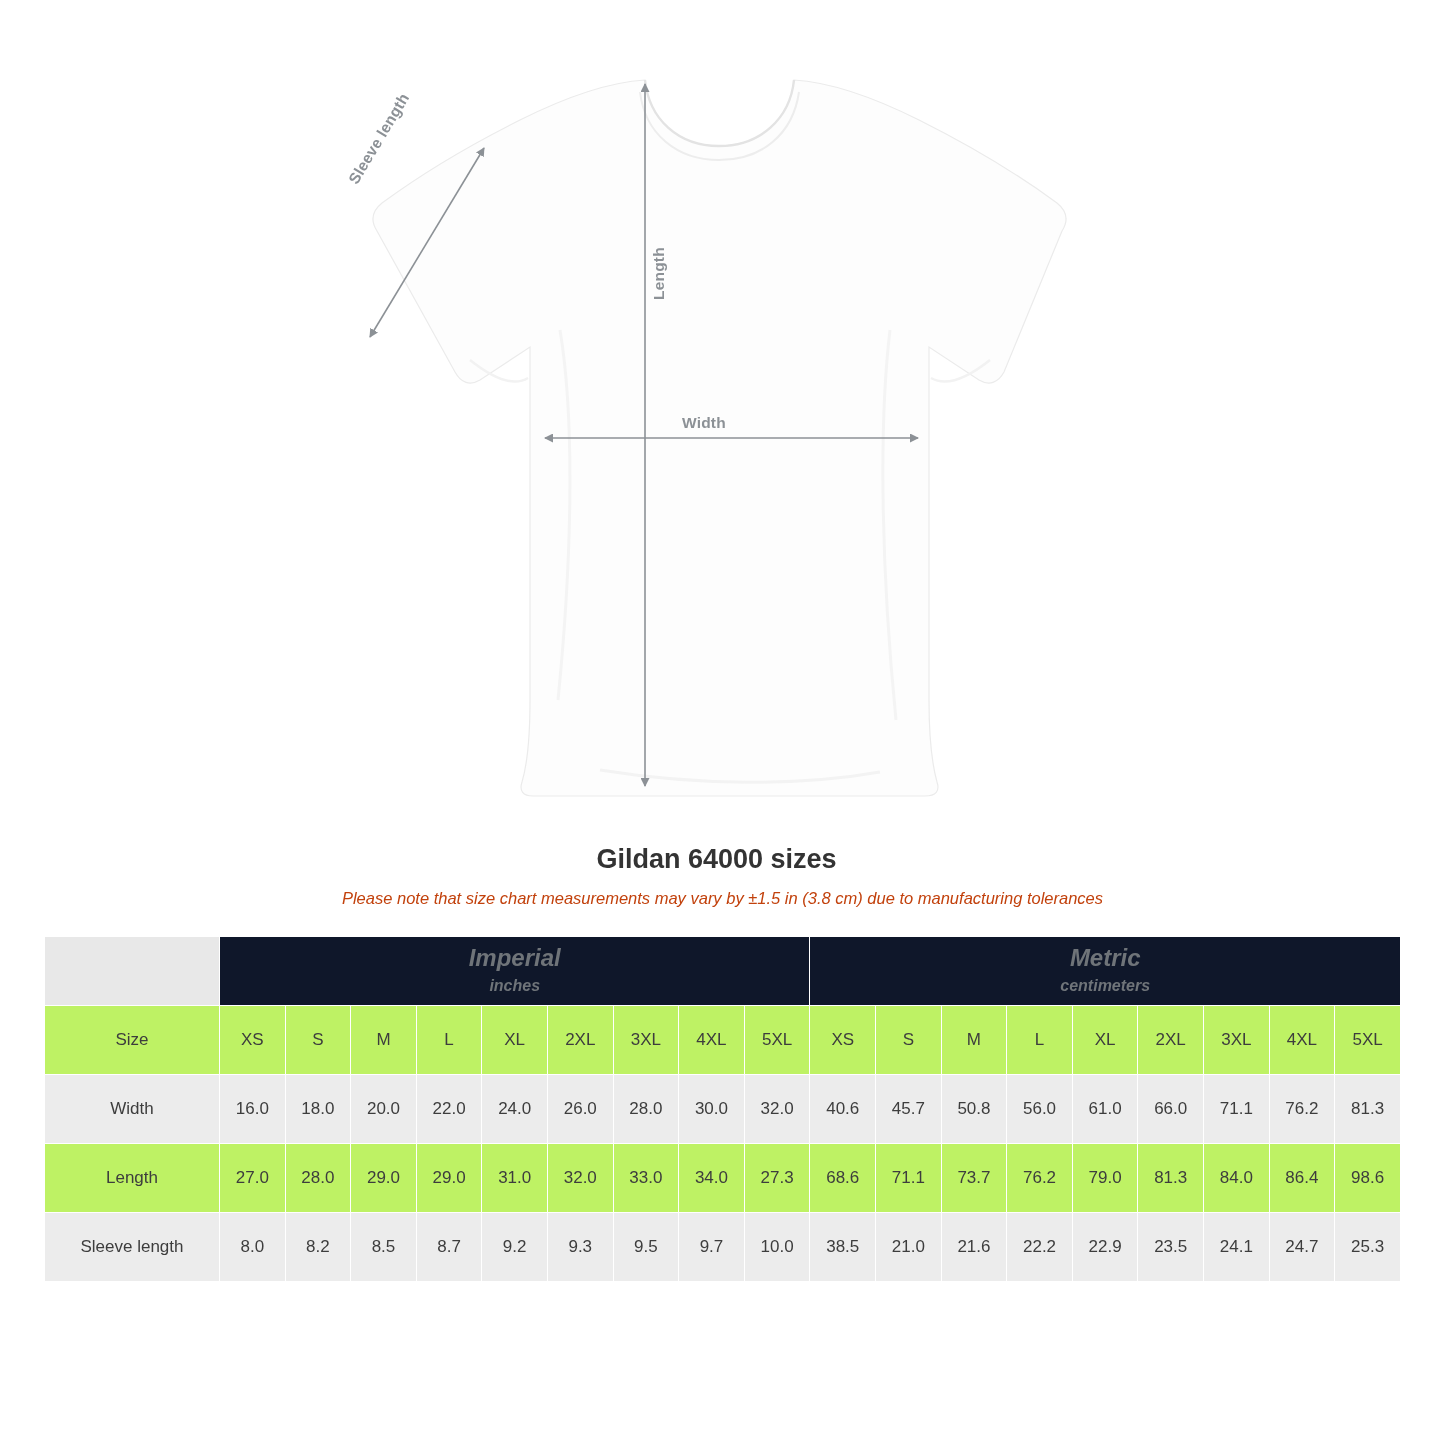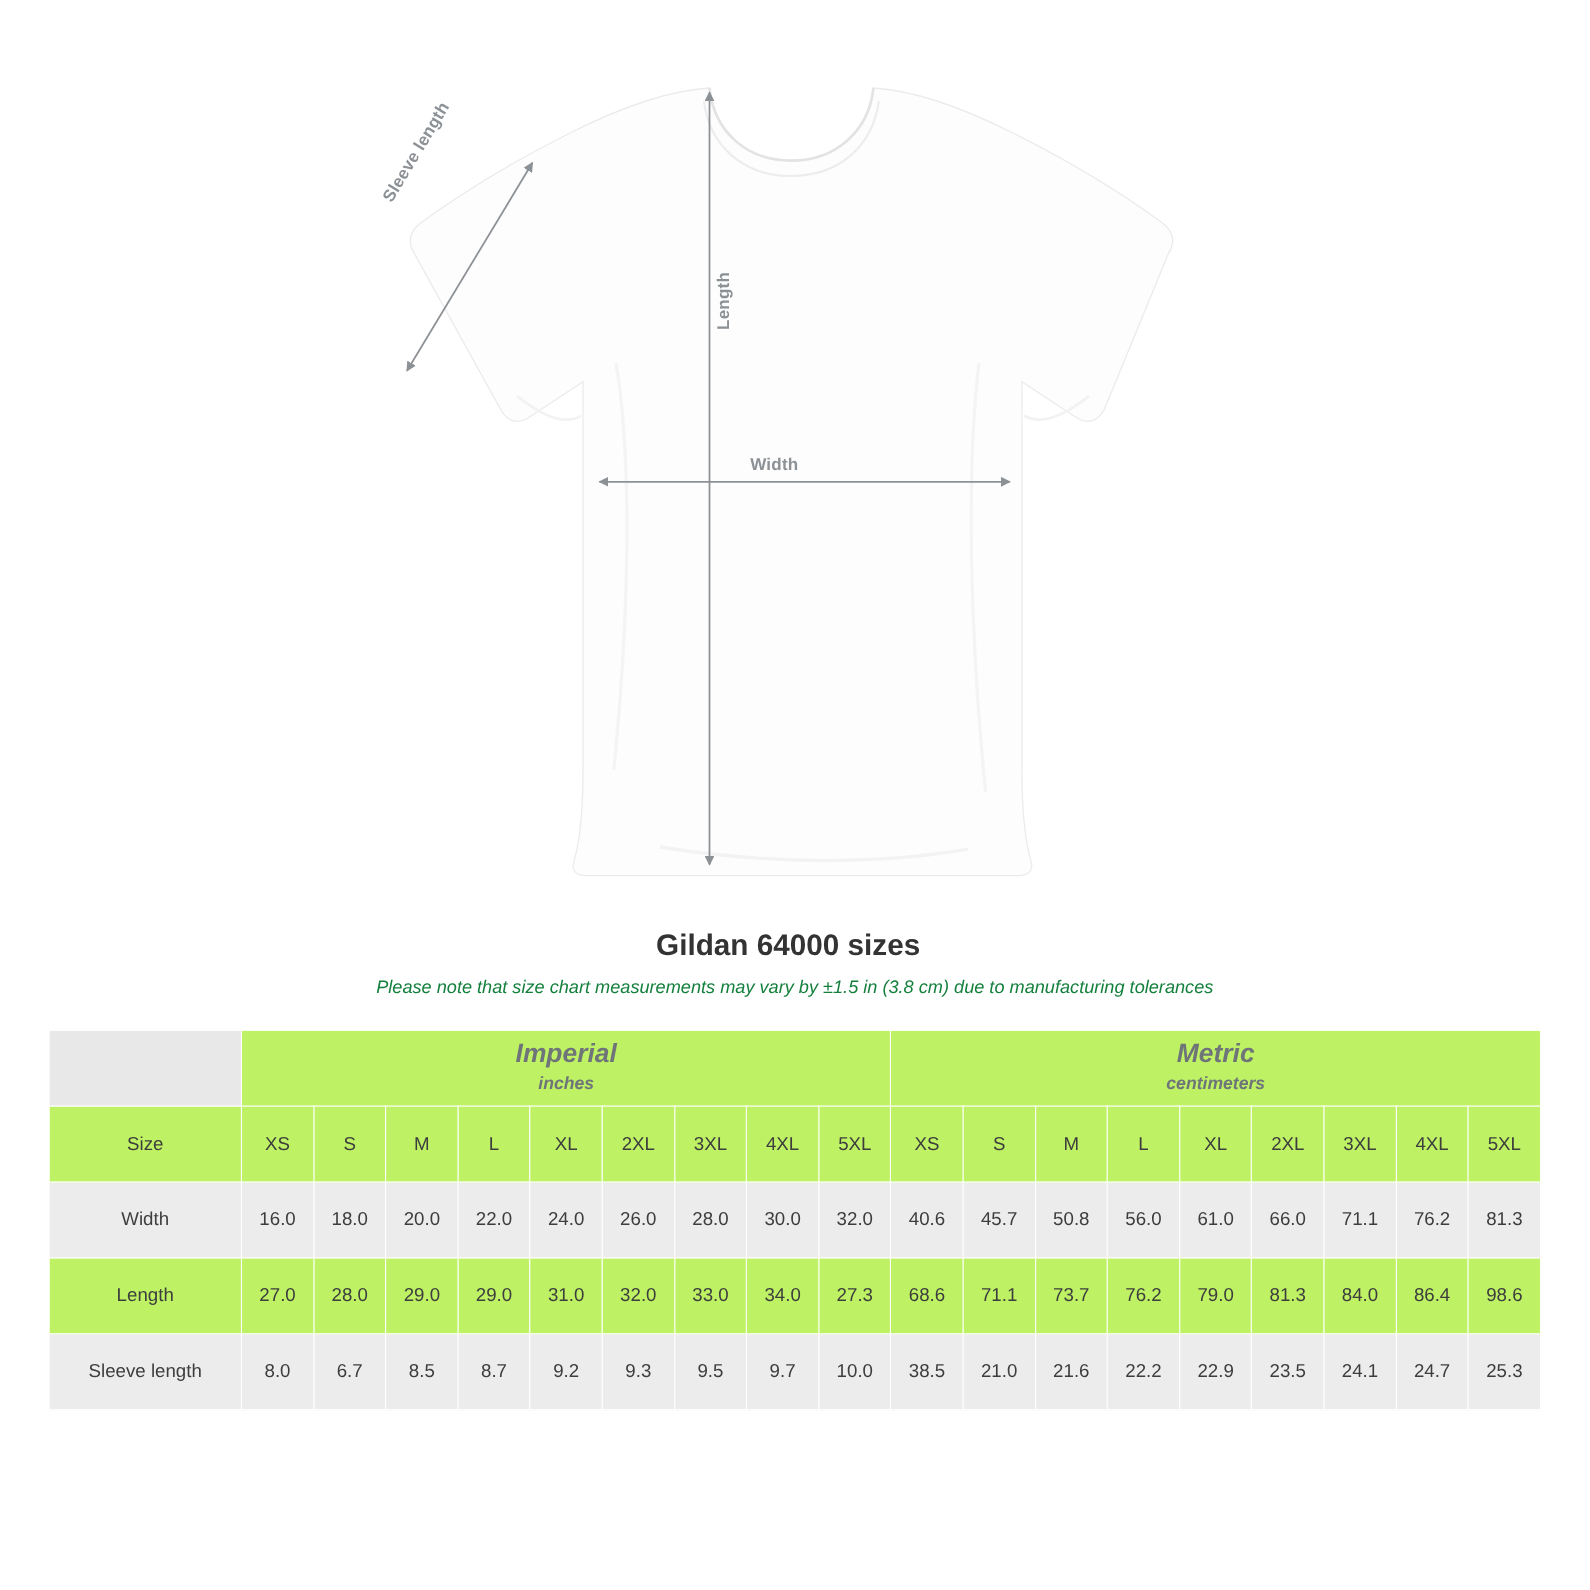--- a/index.html
+++ b/index.html
@@ -63,21 +63,21 @@
   }
   .chart-title {
     font-size: 27px;
     font-weight: bold;
     color: #333333;
     margin: 0 12px 14px 0;
   }
   .chart-note {
     font-size: 16.5px;
     font-style: italic;
-    color: #15803d;
+    color: #c2410c;
     margin: 0;
   }
 
   
   .table-wrap {
     margin: 28px 44px 0 44px;
   }
   table.size-table {
     border-collapse: collapse;
     width: 1357px;
@@ -87,21 +87,21 @@
   table.size-table th {
     border: 1px solid #ffffff;
     text-align: center;
     font-size: 17px;
     color: #3d3d3d;
     font-weight: normal;
     height: 68px;
     padding: 0;
   }
   .unitrow td {
-    background: #bef264;
+    background: #0f172a;
     height: 112px;
   }
   .unit-sys {
     font-size: 24px;
     font-style: italic;
     font-weight: bold;
     color: #6f7479;
     line-height: 1.25;
   }
   .unit-sub {
@@ -299,21 +299,21 @@
           <td>79.0</td>
           <td>81.3</td>
           <td>84.0</td>
           <td>86.4</td>
           <td>98.6</td>
         </tr>
 
         <tr class="row-even">
           <td class="rowhead">Sleeve length</td>
           <td>8.0</td>
-          <td>6.7</td>
+          <td>8.2</td>
           <td>8.5</td>
           <td>8.7</td>
           <td>9.2</td>
           <td>9.3</td>
           <td>9.5</td>
           <td>9.7</td>
           <td>10.0</td>
           <td>38.5</td>
           <td>21.0</td>
           <td>21.6</td>

